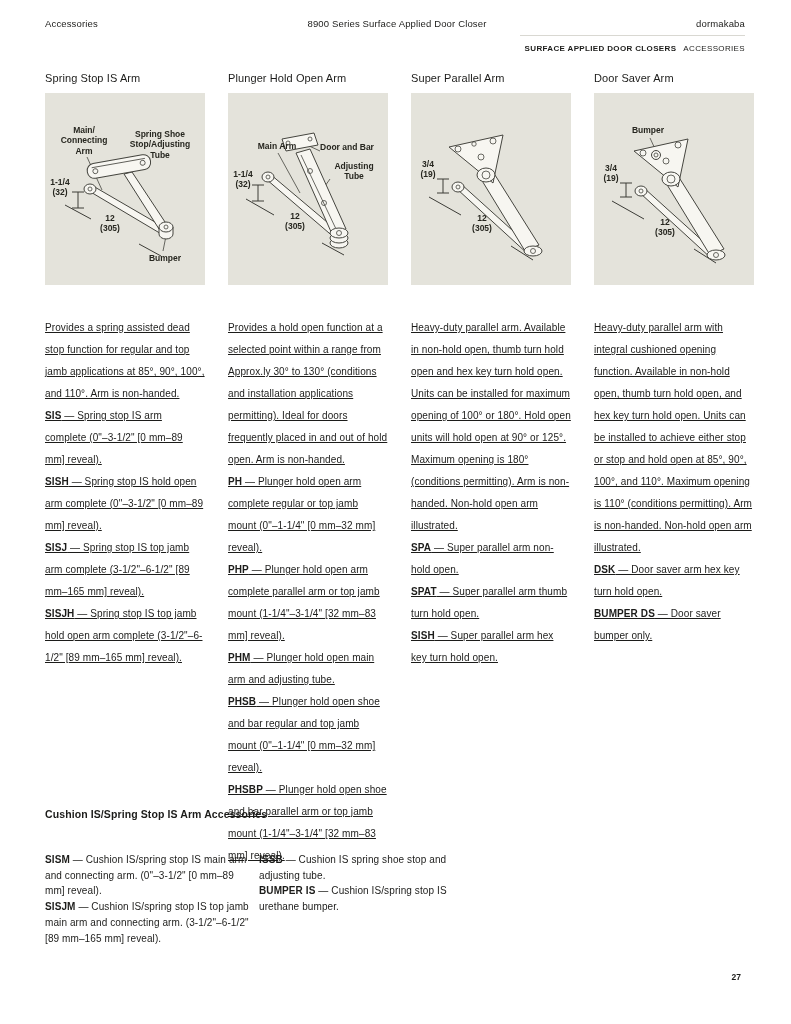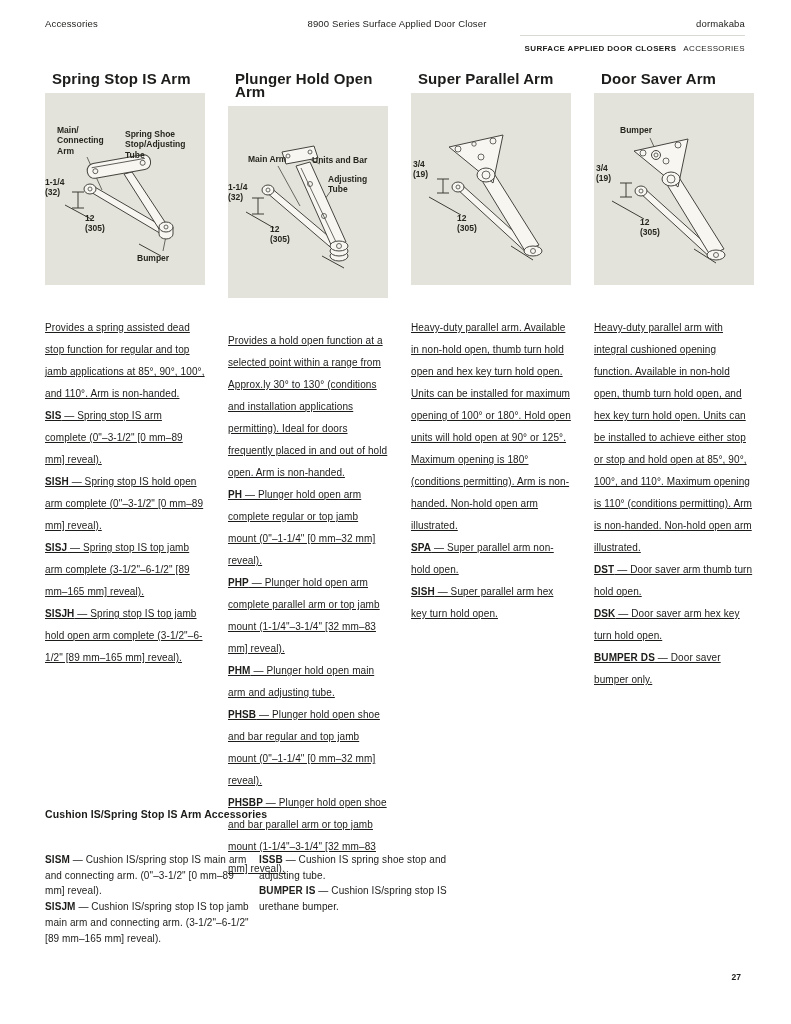--- a/index.html
+++ b/index.html
@@ -29,31 +29,31 @@
   }
   .sectionbar strong { font-weight:700; }
   .sectionbar .sec2 { margin-left:7px; font-weight:400; }
 
   
   .cols {
     position:absolute; top:72px; left:45px;
     display:grid; grid-template-columns:repeat(4,160px); column-gap:23px;
   }
   .col-title {
-    font-size:15px; font-weight:700; line-height:13px;
-    letter-spacing:.1px; margin-bottom:8px;margin-left:7px;
+    font-size:11px; font-weight:400; line-height:13px;
+    letter-spacing:.1px; margin-bottom:8px;
   }
   .illus {
     position:relative; width:160px; height:192px;
     background:#e4e3db; margin-bottom:32px;
   }
   .illus svg { position:absolute; inset:0; display:block; }
   .lbl {
     position:absolute; font-weight:700; font-size:8.5px; line-height:1.22;
-    white-space:pre-line; color:#26261f;
+    white-space:pre-line; text-align:center; color:#26261f;
   }
   .body-text { font-size:10px; line-height:22px; letter-spacing:.1px;text-decoration:underline; }
   .body-text p { margin:0; }
   .body-text strong { font-weight:700; }
 
   
   .bottom { position:absolute; top:808px; left:45px; width:480px; }
   .bottom h3 { font-size:10.5px; font-weight:700; margin-bottom:25px; letter-spacing:.1px; }
   .cols2 { display:flex; column-gap:10px; }
   .cols2 .c { width:204px; font-size:10px; line-height:15.7px; letter-spacing:.1px;margin-top:7px; }
@@ -167,21 +167,21 @@
 
           <ellipse class="art" cx="40" cy="84" rx="6" ry="5"></ellipse>
           <circle class="thin" cx="40" cy="84" r="2"></circle>
 
           <ellipse class="art" cx="111" cy="150" rx="9" ry="5"></ellipse>
           <ellipse class="art" cx="111" cy="145" rx="9" ry="5"></ellipse>
           <ellipse class="art" cx="111" cy="140" rx="9" ry="5"></ellipse>
           <circle class="thin" cx="111" cy="140" r="2.5"></circle>
         </svg>
         <span class="lbl" style="left:20px; top:48px; width:58px;">Main Arm</span>
-        <span class="lbl" style="left:84px; top:49px; width:70px;">Units and Bar</span>
+        <span class="lbl" style="left:84px; top:49px; width:70px;">Door and Bar</span>
         <span class="lbl" style="left:100px; top:68px; width:52px;">Adjusting
 Tube</span>
         <span class="lbl" style="left:0px; top:76px; width:30px;">1-1/4
 (32)</span>
         <span class="lbl" style="left:42px; top:118px; width:50px;">12
 (305)</span>
       </div>
       <div class="body-text">
         <p>Provides a hold open function at a selected point within a range from Approx.ly 30° to 130° (conditions and installation applications permitting). Ideal for doors frequently placed in and out of hold open. Arm is non-handed.</p>
         <p><strong>PH</strong><span> — Plunger hold open arm complete regular or top jamb mount (0"–1-1/4" [0 mm–32 mm] reveal).</span></p>
@@ -224,20 +224,21 @@
           <circle class="thin" cx="122" cy="158" r="2.5"></circle>
         </svg>
         <span class="lbl" style="left:2px; top:66px; width:30px;">3/4
 (19)</span>
         <span class="lbl" style="left:46px; top:120px; width:50px;">12
 (305)</span>
       </div>
       <div class="body-text">
         <p>Heavy-duty parallel arm. Available in non-hold open, thumb turn hold open and hex key turn hold open. Units can be installed for maximum opening of 100° or 180°. Hold open units will hold open at 90° or 125°. Maximum opening is 180° (conditions permitting). Arm is non-handed. Non-hold open arm illustrated.</p>
         <p><strong>SPA</strong><span> — Super parallel arm non-hold open.</span></p>
+        <p><strong>SPAT</strong><span> — Super parallel arm thumb turn hold open.</span></p>
         <p><strong>SISH</strong><span> — Super parallel arm hex key turn hold open.</span></p>
       </div>
     </section>
 
     <section class="col">
       <h2 class="col-title">Door Saver Arm</h2>
       <div class="illus">
         <svg viewBox="0 0 160 192">
 
           <line class="thin" x1="56" y1="45" x2="62" y2="58"></line>
@@ -271,21 +272,20 @@
           <circle class="thin" cx="122" cy="162" r="2.5"></circle>
         </svg>
         <span class="lbl" style="left:26px; top:32px; width:56px;">Bumper</span>
         <span class="lbl" style="left:2px; top:70px; width:30px;">3/4
 (19)</span>
         <span class="lbl" style="left:46px; top:124px; width:50px;">12
 (305)</span>
       </div>
       <div class="body-text">
         <p>Heavy-duty parallel arm with integral cushioned opening function. Available in non-hold open, thumb turn hold open, and hex key turn hold open. Units can be installed to achieve either stop or stop and hold open at 85°, 90°, 100°, and 110°. Maximum opening is 110° (conditions permitting). Arm is non-handed. Non-hold open arm illustrated.</p>
-        <p><strong>DST</strong><span> — Door saver arm thumb turn hold open.</span></p>
         <p><strong>DSK</strong><span> — Door saver arm hex key turn hold open.</span></p>
         <p><strong>BUMPER DS</strong><span> — Door saver bumper only.</span></p>
       </div>
     </section>
   </div>
 
   <div class="bottom">
     <h3>Cushion IS/Spring Stop IS Arm Accessories</h3>
     <div class="cols2">
       <div class="c">

